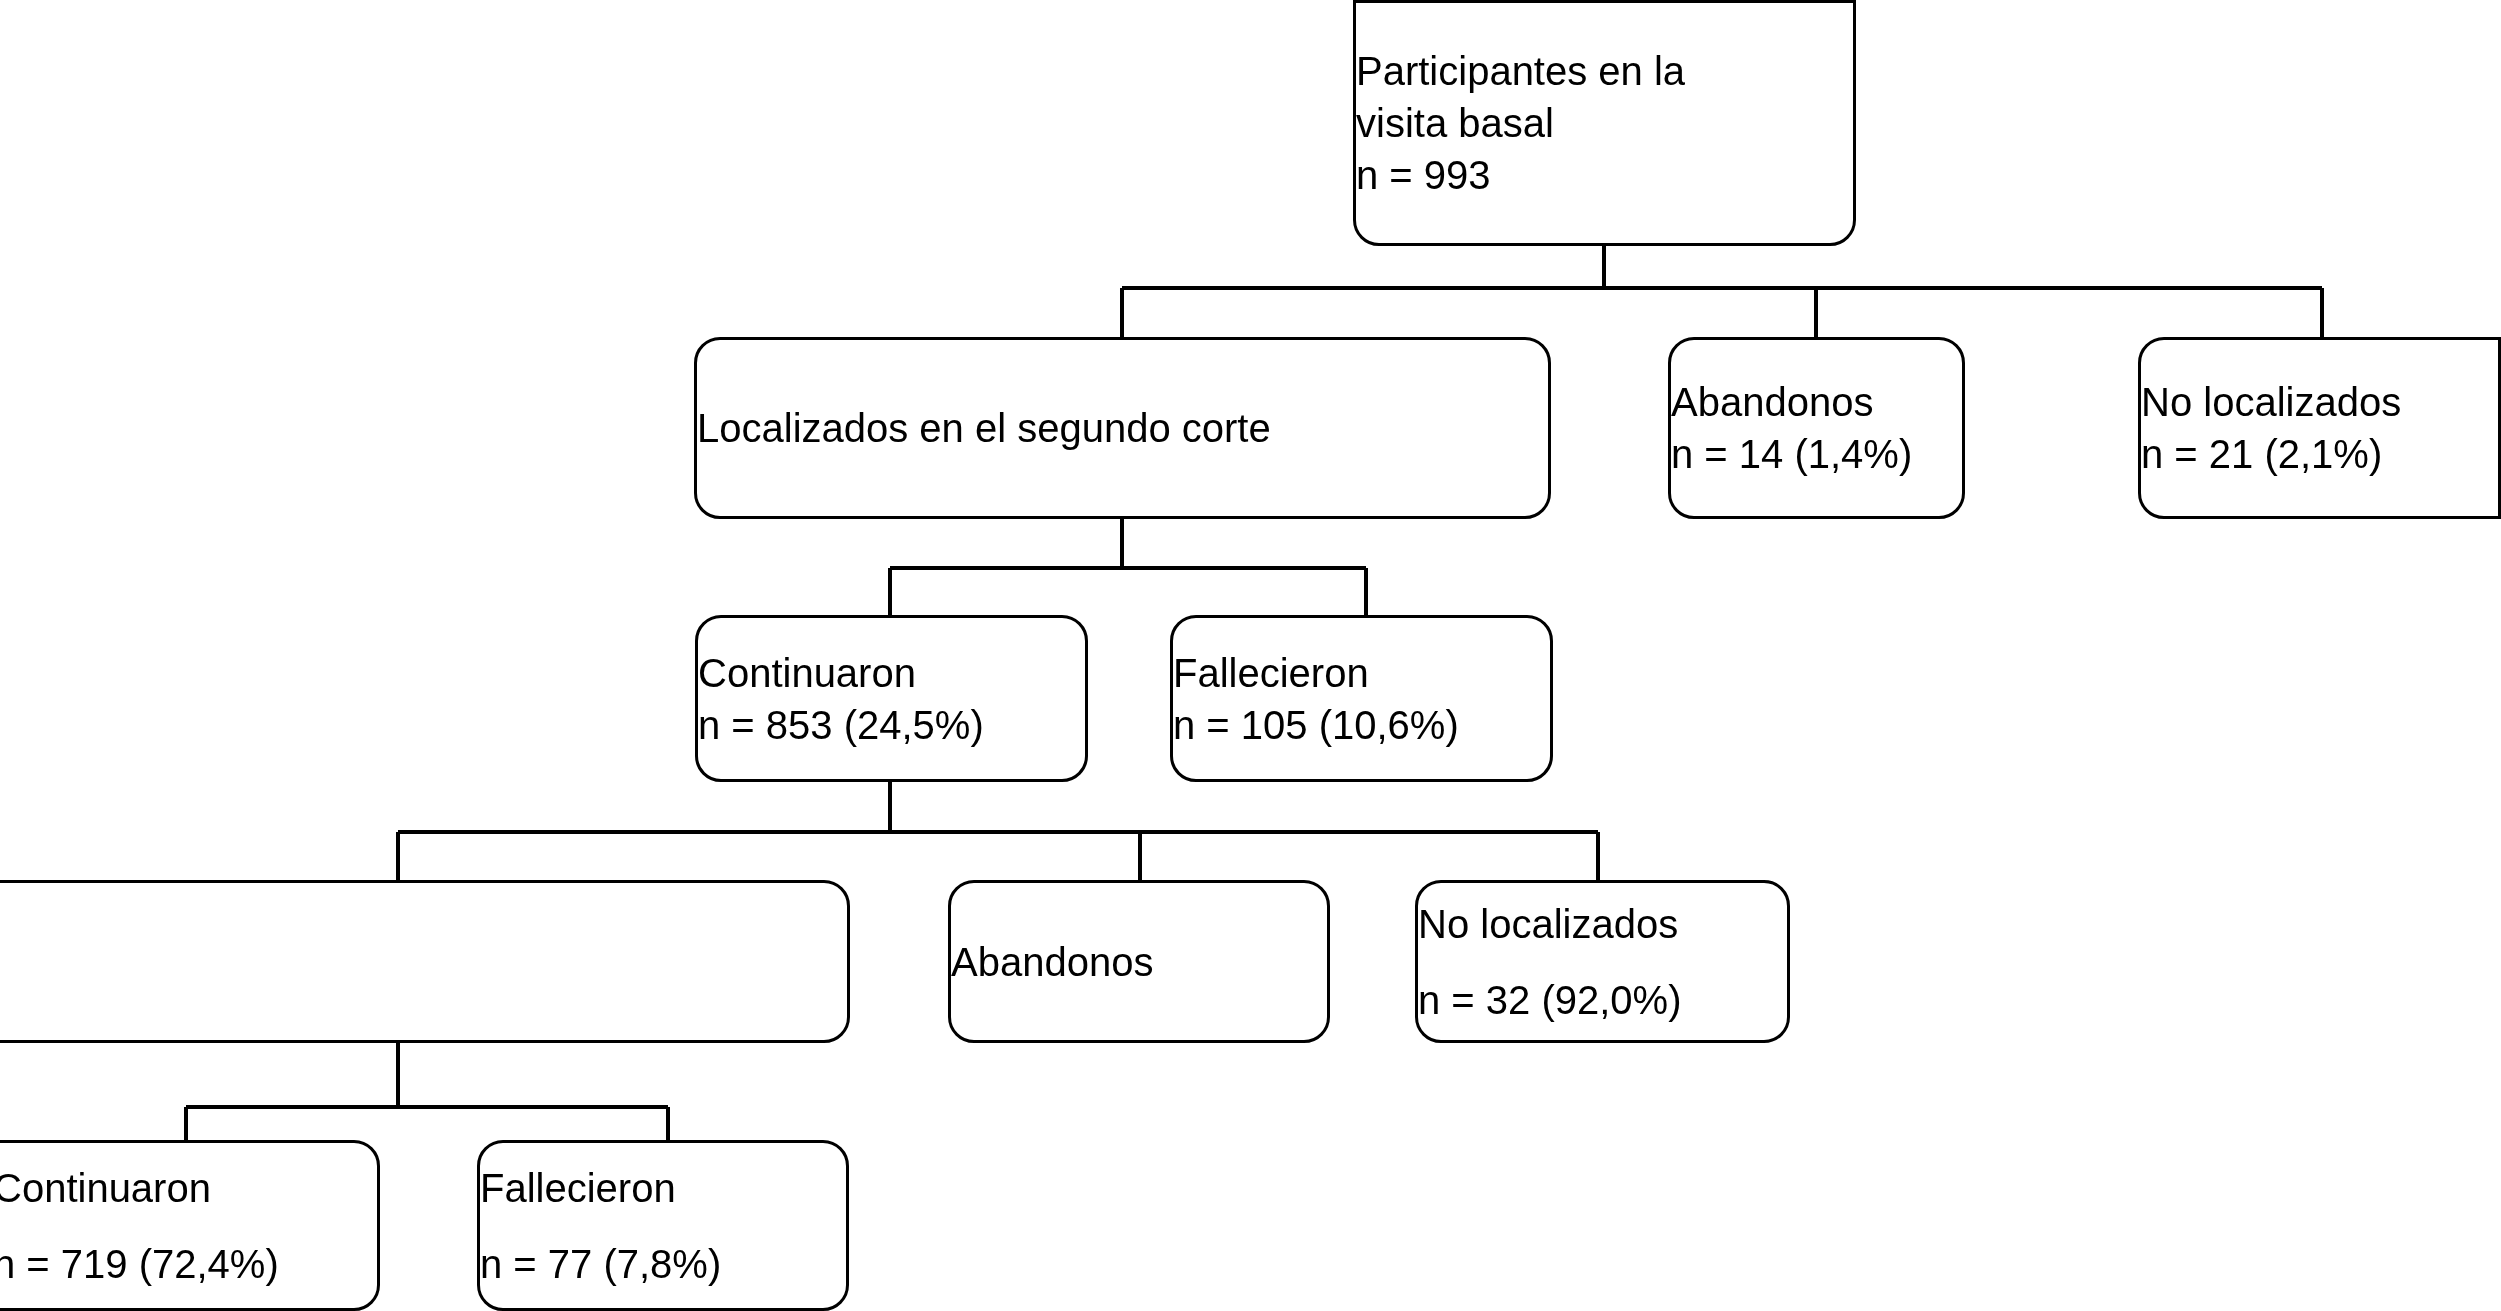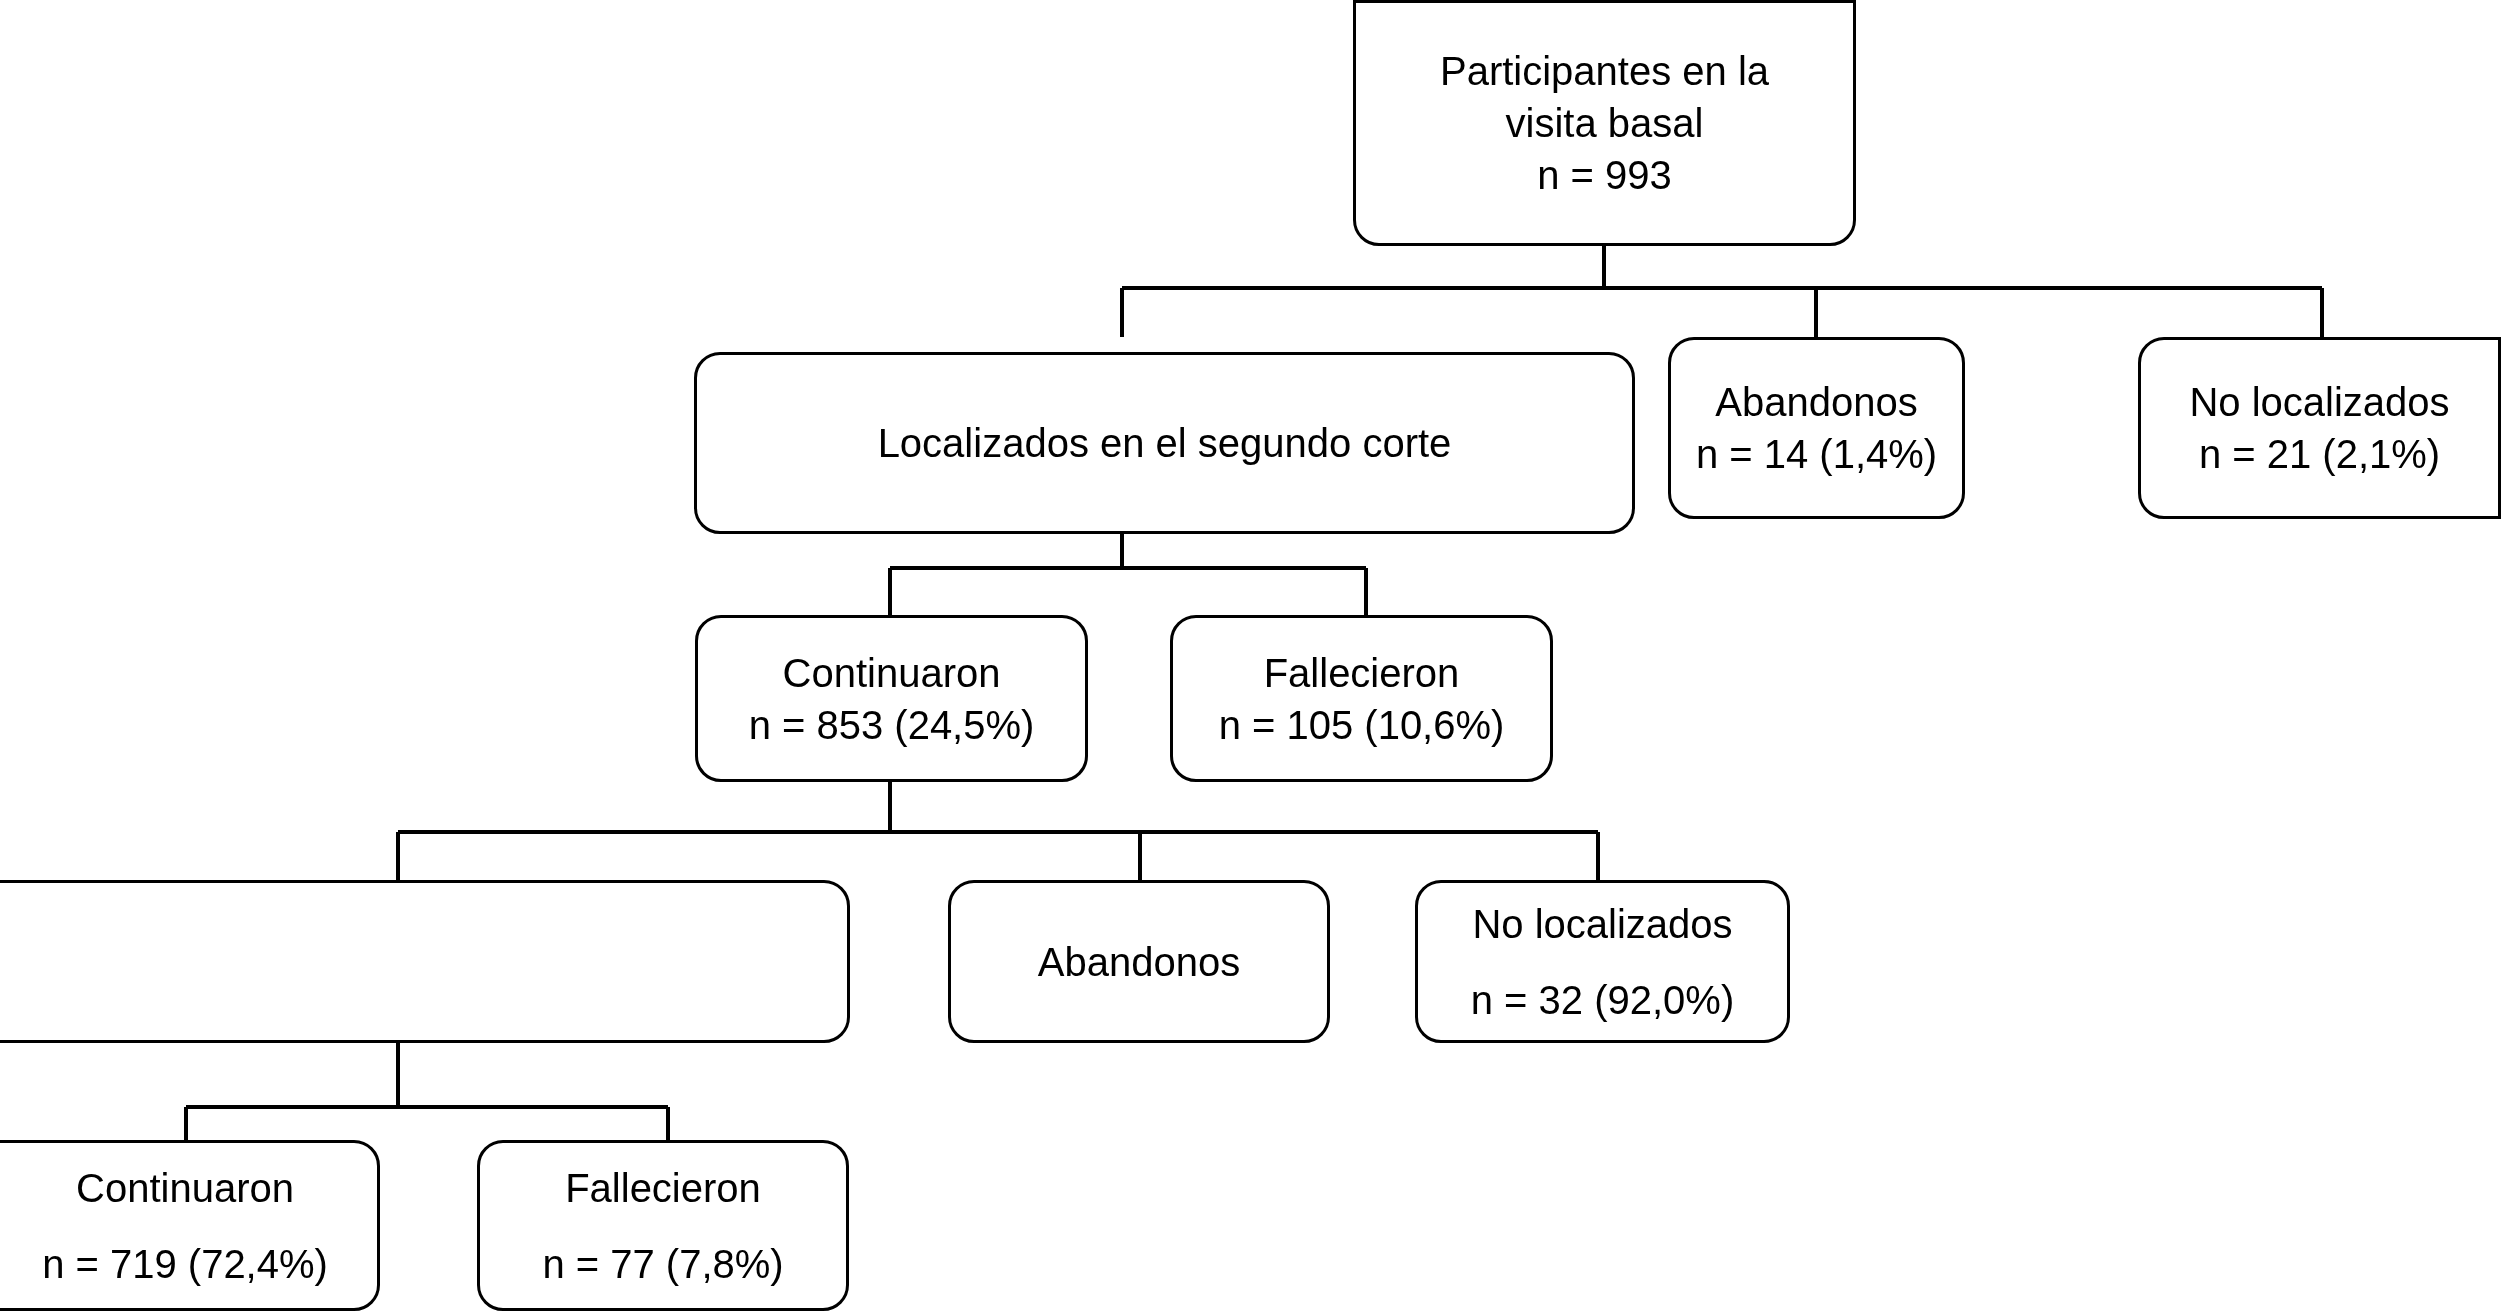--- a/index.html
+++ b/index.html
@@ -26,21 +26,21 @@
     pointer-events: none;
   }
   .node {
     position: absolute;
     box-sizing: border-box;
     border: 3px solid #000000;
     border-radius: 26px;
     background: #ffffff;
     display: flex;
     flex-direction: column;
-    align-items: center;
+    align-items: flex-start;
     justify-content: center;
     color: #000000;
     font-size: 40px;
     line-height: 1.30;
     text-align: center;
     white-space: nowrap;
     z-index: 2;
   }
   .node .ln {
     display: block;
@@ -80,21 +80,21 @@
       <path d="M 668 1107 L 668 1140"></path>
     </g>
   </svg>
 
   <div class="node" style="left:1353px; top:0px; width:503px; height:246px; border-top-left-radius:0; border-top-right-radius:0;">
     <span class="ln">Participantes en la</span>
     <span class="ln">visita basal</span>
     <span class="ln">n = 993</span>
   </div>
 
-  <div class="node" style="left:694px; top:352px; width:941px; height:182px;gap:48px;">
+  <div class="node" style="left:694px; top:337px; width:857px; height:182px;gap:48px;">
     <span class="ln">Localizados en el segundo corte</span>
   </div>
 
   <div class="node" style="left:1668px; top:337px; width:297px; height:182px;">
     <span class="ln">Abandonos</span>
     <span class="ln">n = 14 (1,4%)</span>
   </div>
 
   <div class="node" style="left:2138px; top:337px; width:363px; height:182px; border-top-right-radius:0; border-bottom-right-radius:0;">
     <span class="ln">No localizados</span>

